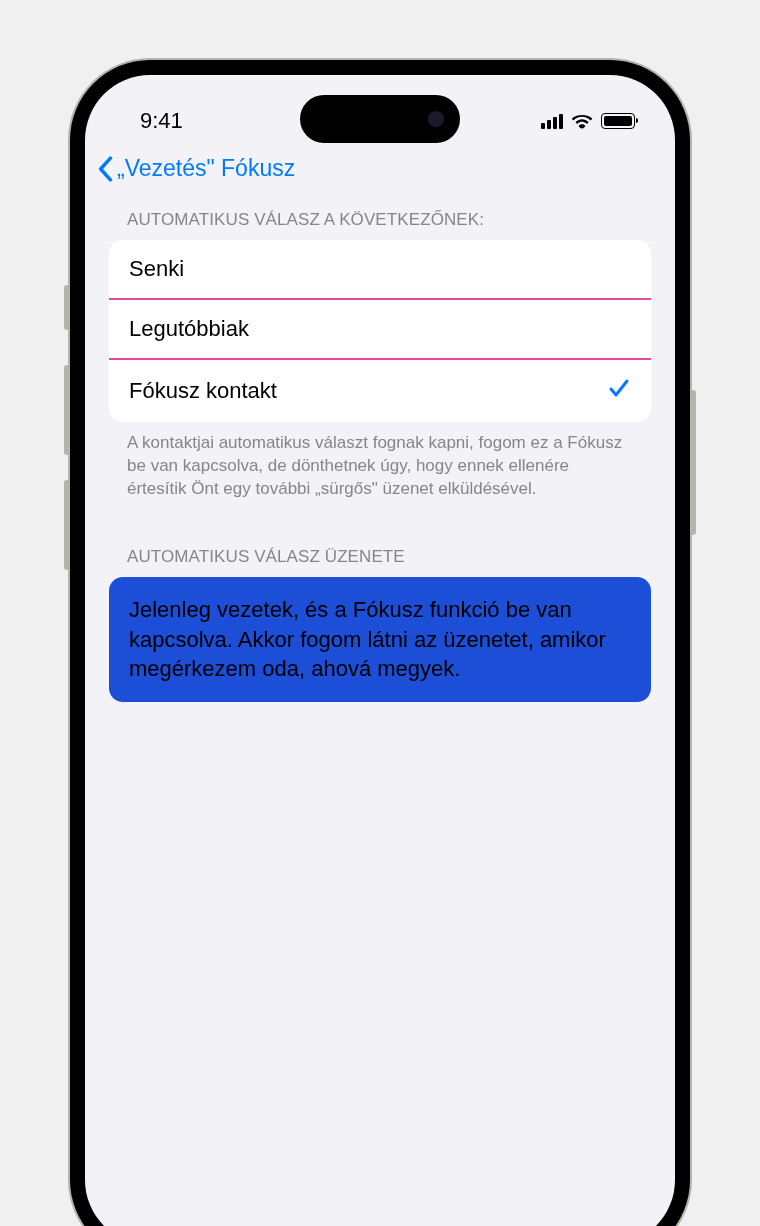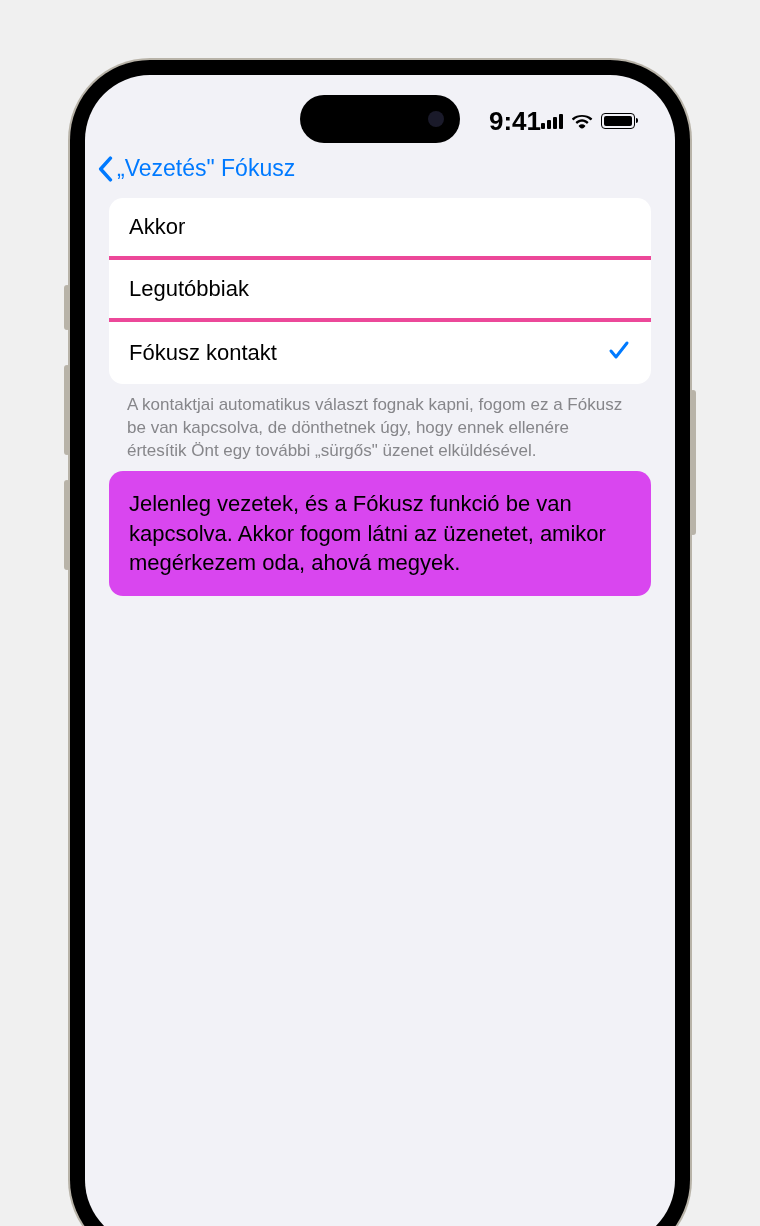--- a/index.html
+++ b/index.html
@@ -60,26 +60,26 @@
       padding-right: 16px;
     }
     .camera-dot {
       width: 16px;
       height: 16px;
       background: #1a1a2a;
       border-radius: 50%;
     }
     .status-bar {
       display: flex;
-      justify-content: flex-end;
+      justify-content: space-between;
       align-items: center;
       padding: 22px 40px 0 55px;
       height: 70px;
-      font-size: 26px;
-      font-weight: 700;
+      font-size: 22px;
+      font-weight: 400;
     }
     .status-right {
       display: flex;
       align-items: center;
       gap: 8px;
     }
     .signal-bars {
       display: flex;
       align-items: flex-end;
       gap: 2px;
@@ -154,29 +154,29 @@
       border-radius: 14px;
       overflow: hidden;
     }
     .list-row {
       display: flex;
       align-items: center;
       justify-content: space-between;
       padding: 16px 20px;
       font-size: 22px;
       color: #000;
-      border-top: 4px solid #ec4899;
+      border-top: 2px solid #ec4899;
       min-height: 58px;
     }
     .list-row:first-child { border-top: none; }
     .checkmark {
       color: #007aff;
     }
     .message-box {
-      background: #d946ef;
+      background: #1d4ed8;
       border-radius: 14px;
       padding: 18px 20px;
       font-size: 22px;
       line-height: 1.35;
       color: #000;
     }
     .gap-top { margin-top: 26px; }
   </style>
 </head>
 <body>
@@ -218,40 +218,42 @@
       <div class="back-link">
         <svg class="chevron-left" width="16" height="26" viewBox="0 0 14 24" fill="none">
           <path d="M12 2L3 12l9 10" stroke="#007aff" stroke-width="3.2" stroke-linecap="round" stroke-linejoin="round"></path>
         </svg>
         <span>„Vezetés" Fókusz</span>
       </div>
     </div>
 
     <div class="content">
 
+      <div class="section-header">AUTOMATIKUS VÁLASZ A KÖVETKEZŐNEK:</div>
 
       <div class="list-group">
         <div class="list-row">
-          <span>Akkor</span>
+          <span>Senki</span>
         </div>
         <div class="list-row">
           <span>Legutóbbiak</span>
         </div>
         <div class="list-row">
           <span>Fókusz kontakt</span>
           <span class="checkmark">
             <svg width="24" height="24" viewBox="0 0 24 24" fill="none">
               <path d="M4 13l5 6L20 5" stroke="#007aff" stroke-width="3" stroke-linecap="round" stroke-linejoin="round"></path>
             </svg>
           </span>
         </div>
       </div>
 
       <div class="section-footer">A kontaktjai automatikus választ fognak kapni, fogom ez a Fókusz be van kapcsolva, de dönthetnek úgy, hogy ennek ellenére értesítik Önt egy további „sürgős" üzenet elküldésével.</div>
 
+      <div class="section-header gap-top">AUTOMATIKUS VÁLASZ ÜZENETE</div>
 
       <div class="message-box">
         <span>Jelenleg vezetek, és a Fókusz funkció be van kapcsolva. Akkor fogom látni az üzenetet, amikor megérkezem oda, ahová megyek.</span>
       </div>
 
     </div>
   </div>
 </div>
 
 </body></html>

